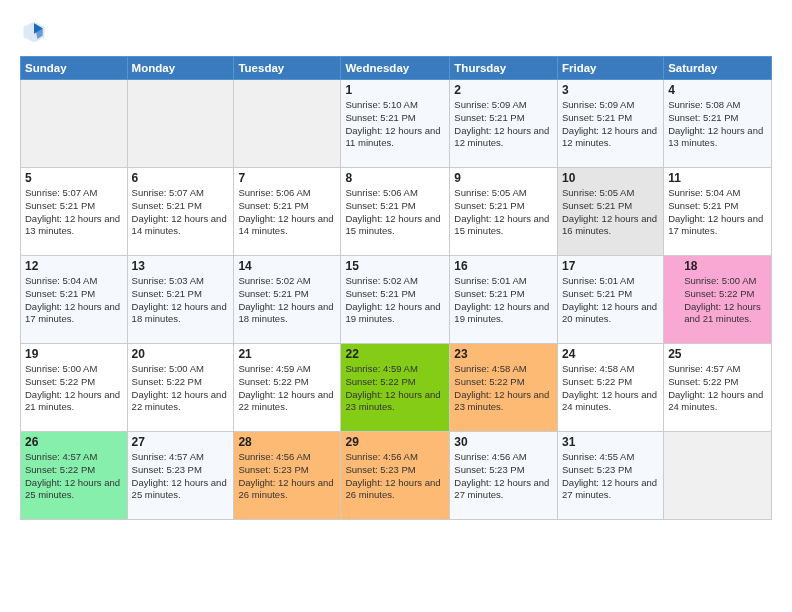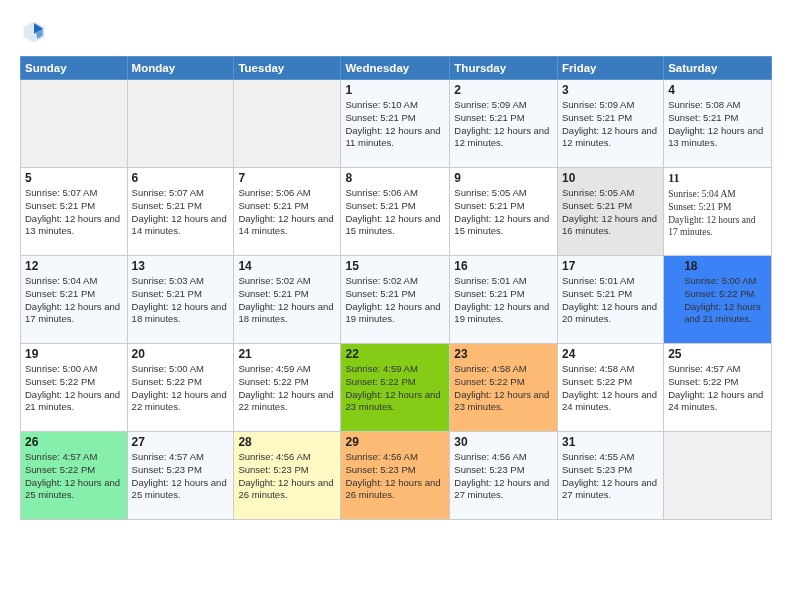--- a/index.html
+++ b/index.html
@@ -189,21 +189,21 @@
             <div class="day-info" style="white-space: pre-line;">Sunrise: 5:05 AM
 Sunset: 5:21 PM
 Daylight: 12 hours and 15 minutes.</div>
           </td>
           <td style="background: #e5e5e5;">
             <div class="day-number">10</div>
             <div class="day-info" style="white-space: pre-line;">Sunrise: 5:05 AM
 Sunset: 5:21 PM
 Daylight: 12 hours and 16 minutes.</div>
           </td>
-          <td style="background: rgb(255, 255, 255); font-family: Liberation Serif, serif;">
+          <td style="background: rgb(255, 255, 255);">
             <div class="day-number">11</div>
             <div class="day-info" style="white-space: pre-line;">Sunrise: 5:04 AM
 Sunset: 5:21 PM
 Daylight: 12 hours and 17 minutes.</div>
           </td>
         </tr>
         <tr>
           <td style="background: rgb(245, 248, 252);">
             <div class="day-number">12</div>
             <div class="day-info" style="white-space: pre-line;">Sunrise: 5:04 AM
@@ -233,21 +233,21 @@
             <div class="day-info" style="white-space: pre-line;">Sunrise: 5:01 AM
 Sunset: 5:21 PM
 Daylight: 12 hours and 19 minutes.</div>
           </td>
           <td style="background: rgb(245, 248, 252);">
             <div class="day-number">17</div>
             <div class="day-info" style="white-space: pre-line;">Sunrise: 5:01 AM
 Sunset: 5:21 PM
 Daylight: 12 hours and 20 minutes.</div>
           </td>
-          <td style="background: #3b82f6; padding-left: 20px;">
+          <td style="background: #f9a8d4; padding-left: 20px;">
             <div class="day-number">18</div>
             <div class="day-info" style="white-space: pre-line;">Sunrise: 5:00 AM
 Sunset: 5:22 PM
 Daylight: 12 hours and 21 minutes.</div>
           </td>
         </tr>
         <tr>
           <td style="background: rgb(255, 255, 255);">
             <div class="day-number">19</div>
             <div class="day-info" style="white-space: pre-line;">Sunrise: 5:00 AM
@@ -297,21 +297,21 @@
             <div class="day-info" style="white-space: pre-line;">Sunrise: 4:57 AM
 Sunset: 5:22 PM
 Daylight: 12 hours and 25 minutes.</div>
           </td>
           <td style="background: rgb(245, 248, 252);">
             <div class="day-number">27</div>
             <div class="day-info" style="white-space: pre-line;">Sunrise: 4:57 AM
 Sunset: 5:23 PM
 Daylight: 12 hours and 25 minutes.</div>
           </td>
-          <td style="background: #fef9c3;">
+          <td style="background: #fdba74;">
             <div class="day-number">28</div>
             <div class="day-info" style="white-space: pre-line;">Sunrise: 4:56 AM
 Sunset: 5:23 PM
 Daylight: 12 hours and 26 minutes.</div>
           </td>
           <td style="background: #fdba74; margin-left: 36px;">
             <div class="day-number">29</div>
             <div class="day-info" style="white-space: pre-line;">Sunrise: 4:56 AM
 Sunset: 5:23 PM
 Daylight: 12 hours and 26 minutes.</div>

